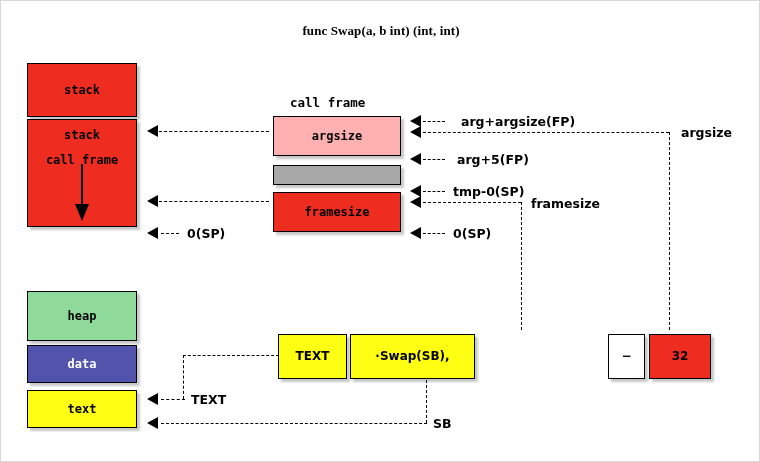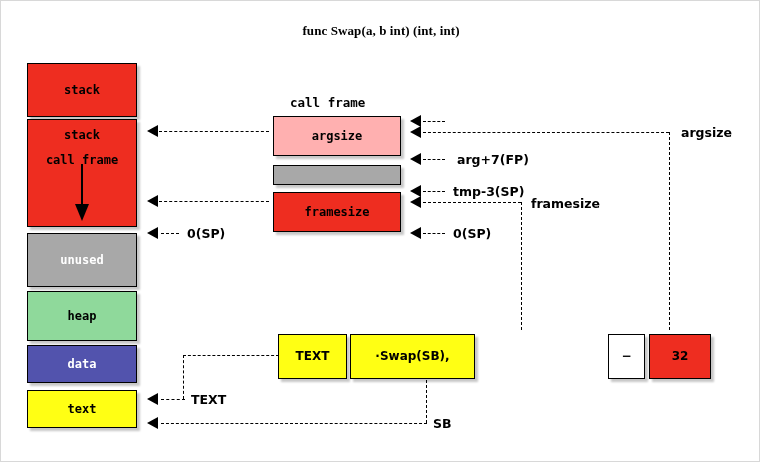--- a/index.html
+++ b/index.html
@@ -119,23 +119,20 @@
     <span>stack</span>
     <span style="margin-top:9px;">call frame</span>
     <span class="down-arrow">
       <svg width="16" height="58" viewBox="0 0 16 58">
         <line x1="8" y1="0" x2="8" y2="44" stroke="#000" stroke-width="2"></line>
         <polygon points="8,57 1,40 15,40" fill="#000"></polygon>
       </svg>
     </span>
   </div>
 
-  <div class="box c-gray" style="left:26px; top:232px; width:110px; height:54px;">
-    <span>unused</span>
-  </div>
 
   <div class="box c-blue" style="left:26px; top:344px; width:110px; height:38px;">
     <span>data</span>
   </div>
 
   <div class="box c-green" style="left:26px; top:290px; width:110px; height:50px;">
     <span>heap</span>
   </div>
 
   <div class="box c-yellow" style="left:26px; top:389px; width:110px; height:38px;">
@@ -161,33 +158,34 @@
 
   <div class="dash-h" style="left:158px; top:200px; width:110px;"></div>
   <div class="arrow-left" style="left:146px; top:194px;"></div>
 
   <div class="dash-h" style="left:160px; top:232px; width:18px;"></div>
   <div class="arrow-left" style="left:146px; top:226px;"></div>
   <div class="lbl lbl-sans" style="left:186px; top:225px;">0(SP)</div>
 
   <div class="arrow-left" style="left:409px; top:114px;"></div>
   <div class="dash-h" style="left:422px; top:120px; width:22px;"></div>
+  <div class="lbl lbl-sans" style="left:460px; top:113px;">arg+argsize(FP)</div>
 
   <div class="arrow-left" style="left:409px; top:125px;"></div>
   <div class="dash-h" style="left:422px; top:131px; width:246px;"></div>
   <div class="dash-v" style="left:668px; top:131px; height:198px;"></div>
   <div class="lbl lbl-sans" style="left:680px; top:124px;">argsize</div>
 
   <div class="arrow-left" style="left:409px; top:152px;"></div>
   <div class="dash-h" style="left:422px; top:158px; width:22px;"></div>
-  <div class="lbl lbl-sans" style="left:456px; top:151px;">arg+7(FP)</div>
+  <div class="lbl lbl-sans" style="left:456px; top:151px;">arg+5(FP)</div>
 
   <div class="arrow-left" style="left:409px; top:184px;"></div>
   <div class="dash-h" style="left:422px; top:190px; width:22px;"></div>
-  <div class="lbl lbl-sans" style="left:452px; top:183px;">tmp-3(SP)</div>
+  <div class="lbl lbl-sans" style="left:452px; top:183px;">tmp-0(SP)</div>
 
   <div class="arrow-left" style="left:409px; top:195px;"></div>
   <div class="dash-h" style="left:422px; top:201px; width:98px;"></div>
   <div class="dash-v" style="left:520px; top:201px; height:128px;"></div>
   <div class="lbl lbl-sans" style="left:530px; top:195px;">framesize</div>
 
   <div class="arrow-left" style="left:409px; top:226px;"></div>
   <div class="dash-h" style="left:422px; top:232px; width:22px;"></div>
   <div class="lbl lbl-sans" style="left:452px; top:225px;">0(SP)</div>
 

